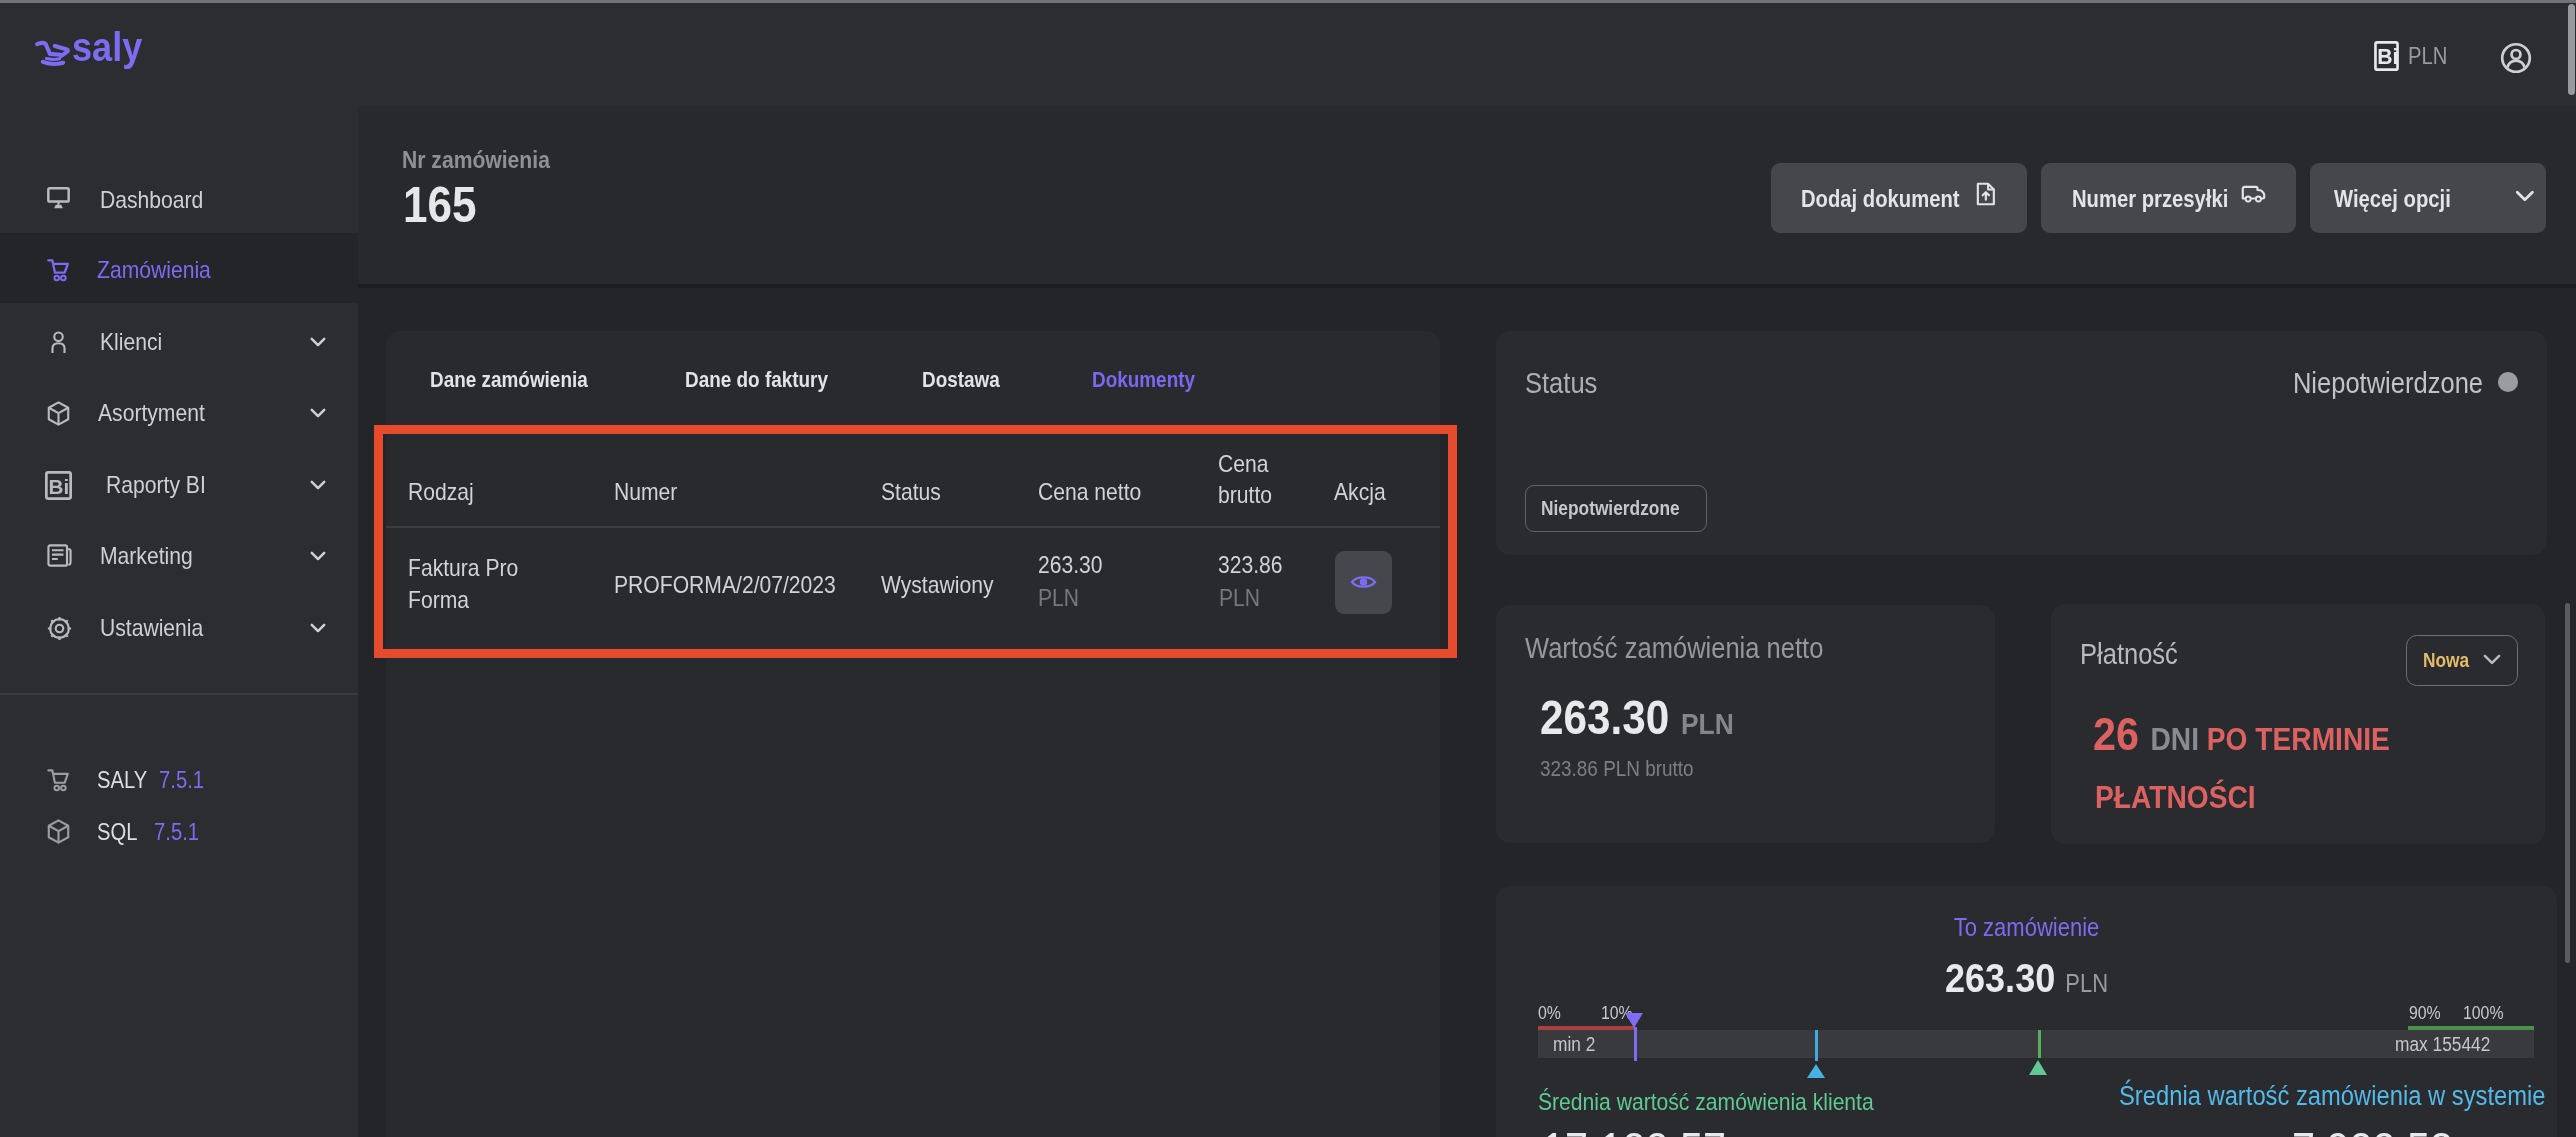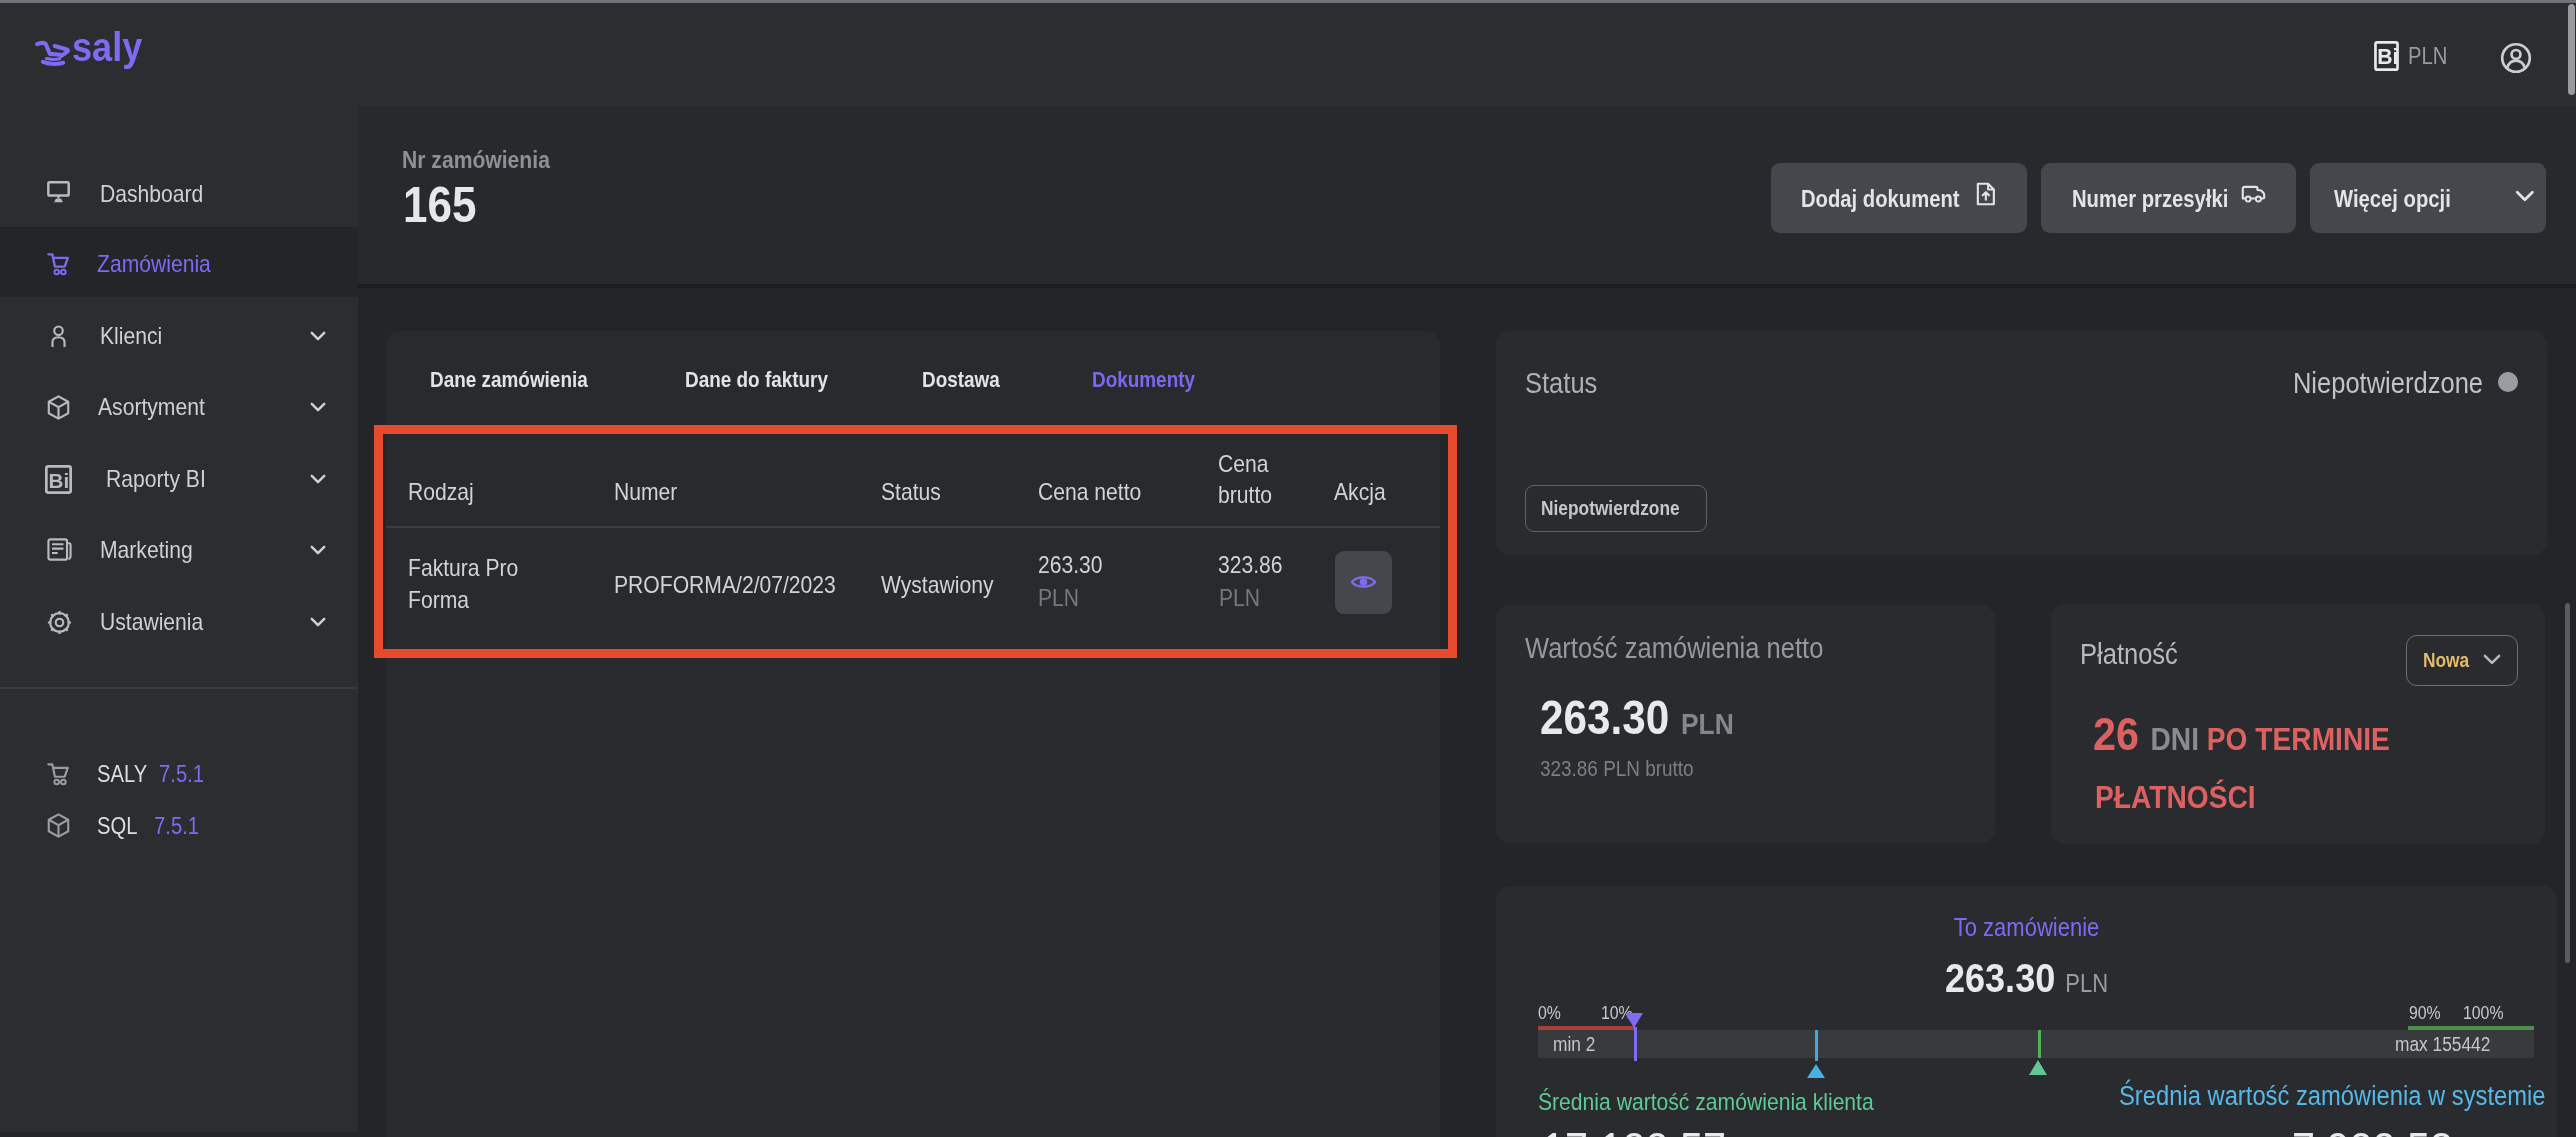--- a/index.html
+++ b/index.html
@@ -30,21 +30,21 @@
     <text x="3.5" y="26" font-family="Liberation Sans" font-size="24" font-weight="700" fill="#e8e9eb">Bi</text>
   </svg>
   <div class="tx" style="left:2408px;top:41px;font-size:23px;line-height:25px;color:#9a9ba0;">PLN</div>
   <svg class="abs" style="left:2500px;top:39px;" width="32" height="32" viewBox="0 0 36 36">
     <circle cx="18" cy="18" r="15.5" fill="none" stroke="#cdced1" stroke-width="3"></circle>
     <circle cx="18" cy="14" r="5" fill="none" stroke="#cdced1" stroke-width="3"></circle>
     <path d="M8 29 C10 23 13 21 18 21 C23 21 26 23 28 29" fill="none" stroke="#cdced1" stroke-width="3"></path>
   </svg>
 </div>
 
-<div class="abs" style="left:0;top:100px;width:358px;height:1032px;background:#2c2d31;">
+<div class="abs" style="left:0;top:106px;width:358px;height:1032px;background:#2c2d31;">
 
   <div class="abs" style="left:0;top:127px;width:358px;height:70px;background:#242529;"></div>
 
   <svg class="abs" style="left:47px;top:81px;" width="23" height="23" viewBox="0 0 26 26">
     <rect x="1.5" y="1.5" width="23" height="15" rx="1.5" fill="none" stroke="#b9bac0" stroke-width="2.8"></rect>
     <path d="M13 17 L13 20" stroke="#b9bac0" stroke-width="2.6"></path>
     <path d="M10 20 L16 20 L18 24 L8 24 Z" fill="#b9bac0"></path>
   </svg>
   <div class="tx" style="left:100px;top:81px;font-size:24px;line-height:26px;color:#cfd0d4;">Dashboard</div>
 

